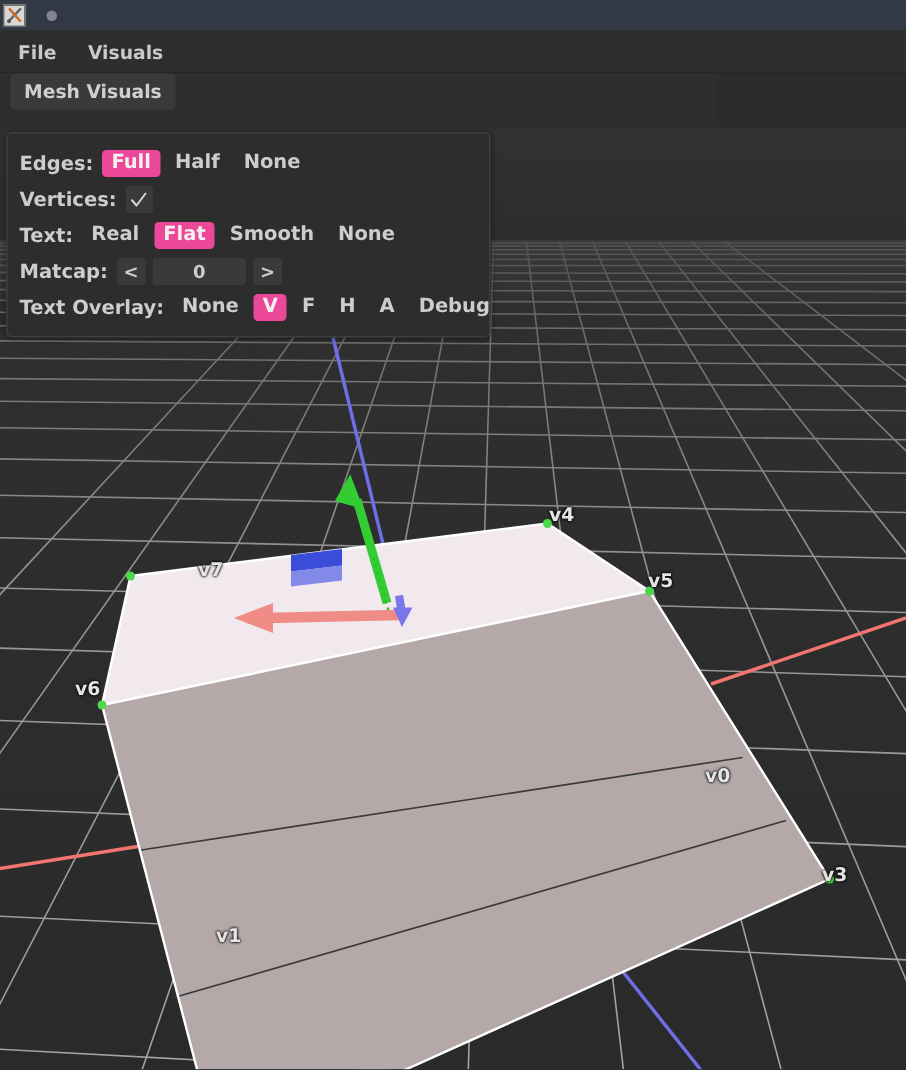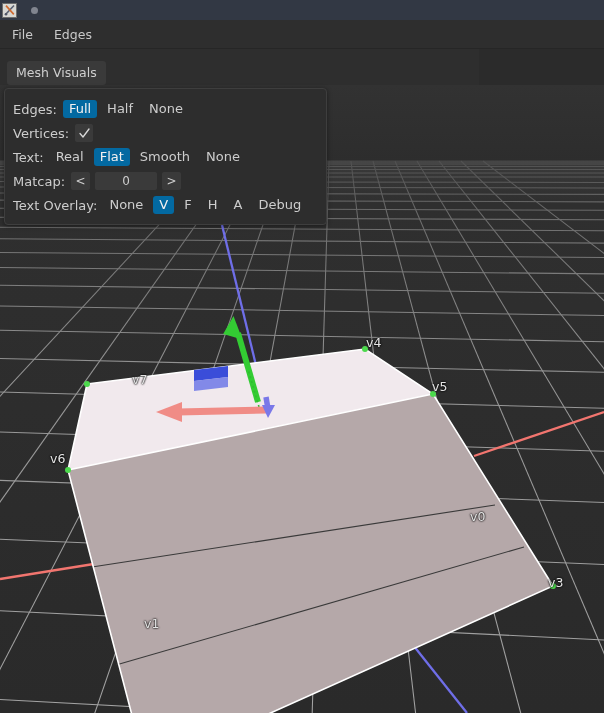--- a/index.html
+++ b/index.html
@@ -1,21 +1,21 @@
 <!DOCTYPE html>
 <html><head>
 <meta charset="utf-8">
 <style>
   html,body{margin:0;padding:0;background:#2b2b2b;}
   body{
     width:604px;height:713px;overflow:hidden;position:relative;
     font-family:"DejaVu Sans","Liberation Sans",sans-serif;
     -webkit-font-smoothing:antialiased;
   }
-  #app{position:absolute;inset:0;width:604px;height:713px;overflow:hidden;}
+  #app{position:absolute;inset:0;width:604px;height:713px;overflow:hidden;font-weight:bold;}
 
   
   .titlebar{
     position:absolute;left:0;top:0;width:604px;height:20px;
     background:#323844;display:flex;align-items:center;
   }
   .app-icon{
     width:15px;height:15px;margin-left:2px;
     background:#d8d8d4;border:1px solid #6d6d6d;box-sizing:border-box;
     display:flex;align-items:center;justify-content:center;
@@ -32,21 +32,21 @@
     border-bottom:1px solid #262626;
   }
   .menu-item{
     color:#c9c9c9;font-size:12.5px;padding:3px 9px;margin-left:3px;
     border-radius:2px;cursor:default;white-space:nowrap;
   }
 
   
   .tabstrip{
     position:absolute;left:0;top:49px;width:479px;height:36px;
-    background:#2e2e2e;display:flex;align-items:flex-end;
+    background:#2e2e2e;display:flex;align-items:flex-start;
   }
   .tab{
     background:#3a3a3a;color:#cfcfcf;font-size:12.5px;
     padding:4px 9px 5px 9px;margin-left:7px;border-radius:3px;
     white-space:nowrap;cursor:default;
   }
 
   
   .viewport{
     position:absolute;left:0;top:85px;width:604px;height:628px;
@@ -62,21 +62,21 @@
     box-shadow:0 1px 5px rgba(0,0,0,.45);
   }
   .row{display:flex;align-items:center;height:24px;}
   .rowlabel{
     color:#cdcdcd;font-size:13px;margin-right:6px;white-space:nowrap;
   }
   .opt{
     color:#cdcdcd;font-size:13px;padding:1px 6px 2px 6px;
     border-radius:3px;margin-right:4px;white-space:nowrap;cursor:default;
   }
-  .opt.sel{background:#0369a1;color:#f3f0f0;}
+  .opt.sel{background:#ec4899;color:#f3f0f0;}
   .checkbox{
     width:18px;height:18px;background:#3a3a3a;border-radius:2px;
     display:flex;align-items:center;justify-content:center;cursor:default;
   }
   .checkbox svg{display:block;}
   .stepbtn{
     background:#3a3a3a;color:#cdcdcd;font-size:12px;
     width:19px;height:18px;border-radius:2px;margin-right:5px;
     display:flex;align-items:center;justify-content:center;cursor:default;
   }
@@ -102,21 +102,21 @@
         <path d="M1.5 10.5 L10 1.5" stroke="#5a6070" stroke-width="1.6" fill="none"></path>
         <path d="M2 1.6 L9.8 10.4" stroke="#d06a30" stroke-width="1.6" fill="none"></path>
         <circle cx="2" cy="10.2" r="1.3" fill="#4e5464"></circle>
       </svg>
     </div>
     <div class="mod-dot"></div>
   </div>
 
   <div class="menubar">
     <div class="menu-item">File</div>
-    <div class="menu-item">Edges</div>
+    <div class="menu-item">Visuals</div>
   </div>
 
   <div class="tabstrip">
     <div class="tab">Mesh Visuals</div>
   </div>
 
   <div class="viewport">
     <svg width="604" height="628" viewBox="0 0 604 628">
       <defs>
         <linearGradient id="skyGrad" x1="0" y1="0" x2="0" y2="1">

